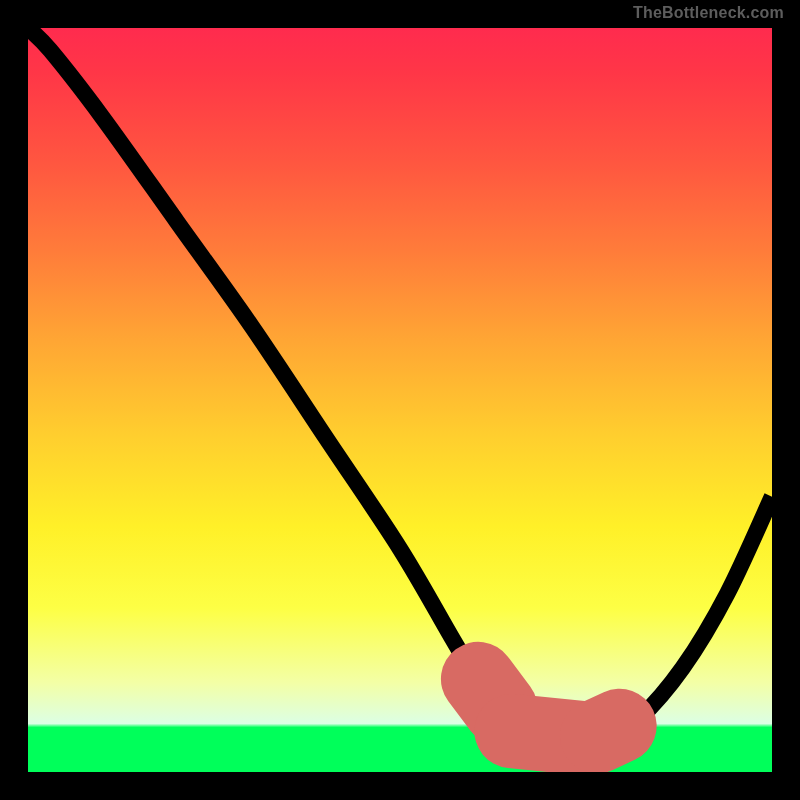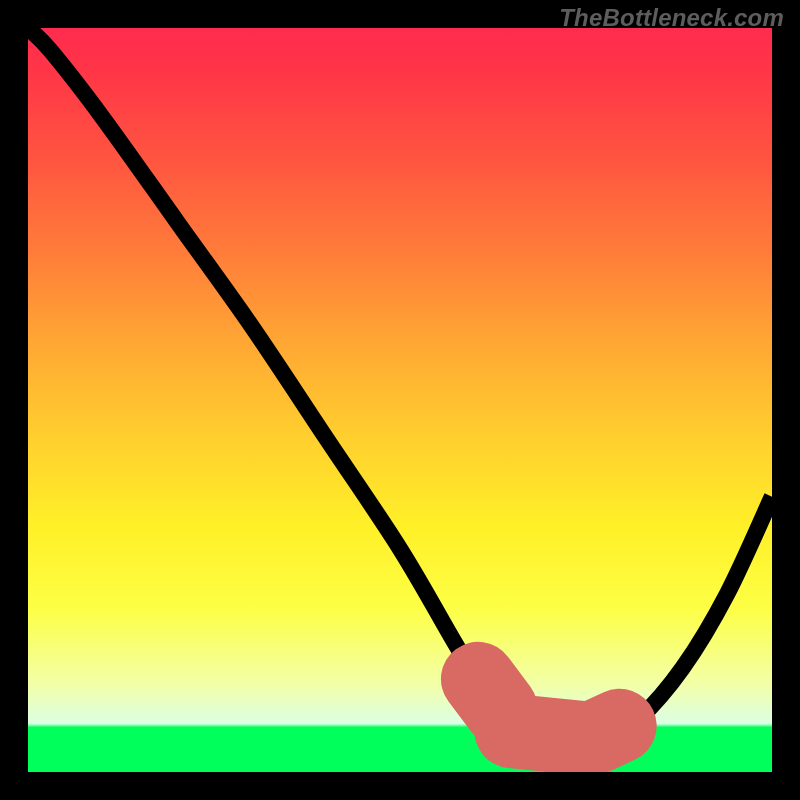--- a/index.html
+++ b/index.html
@@ -8,26 +8,25 @@
     position: relative;
     width: 800px;
     height: 800px;
     background: #000;
   }
   .watermark {
     position: absolute;
     top: 4px;
     right: 16px;
     font-family: Arial, Helvetica, sans-serif;
-    font-size: 24px;
+    font-size: 16px;
     font-weight: 600;
     color: #5d5d5d;
     letter-spacing: 0.2px;
     z-index: 10;
-    font-style: italic;
   }
   .plot-area {
     position: absolute;
     left: 28px;
     top: 28px;
     width: 744px;  
     height: 744px;
     
     background:
       linear-gradient(

